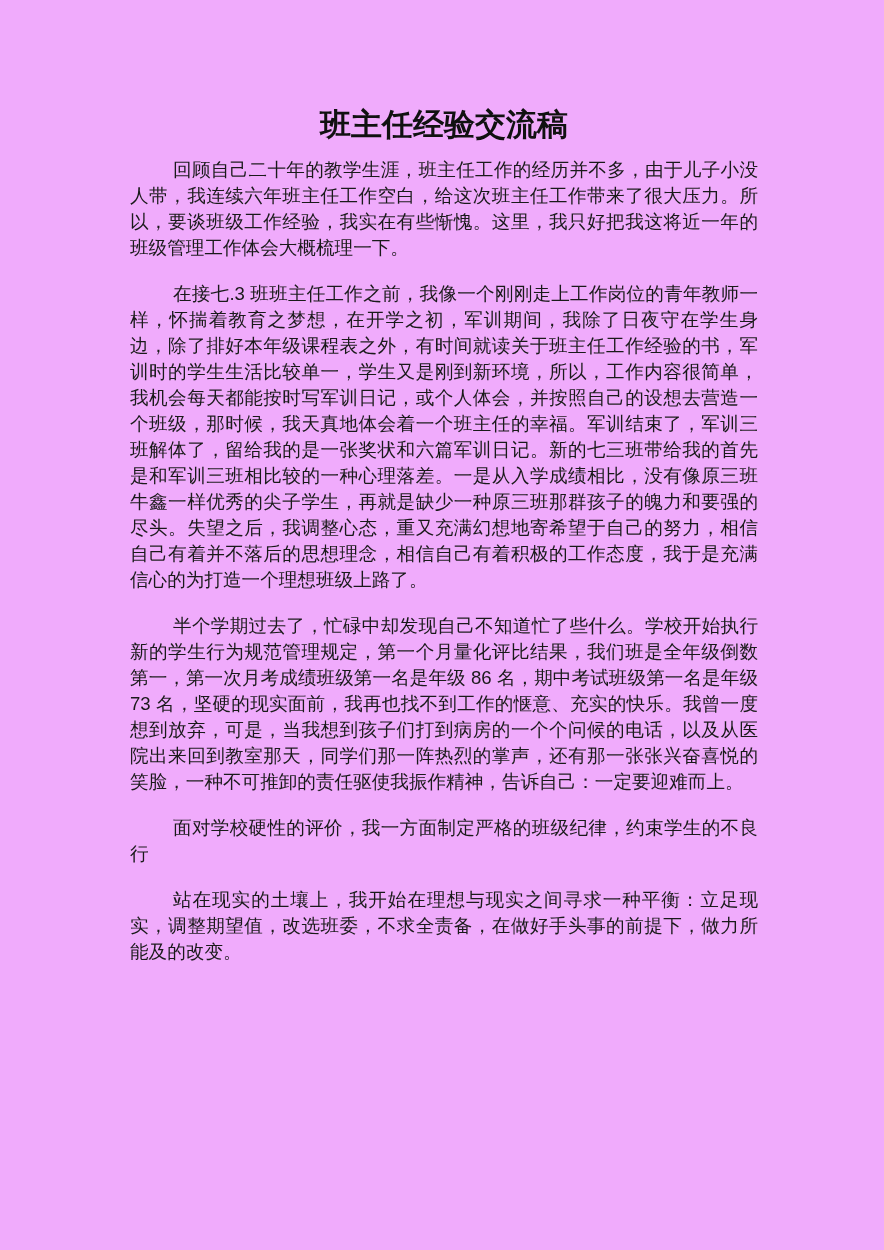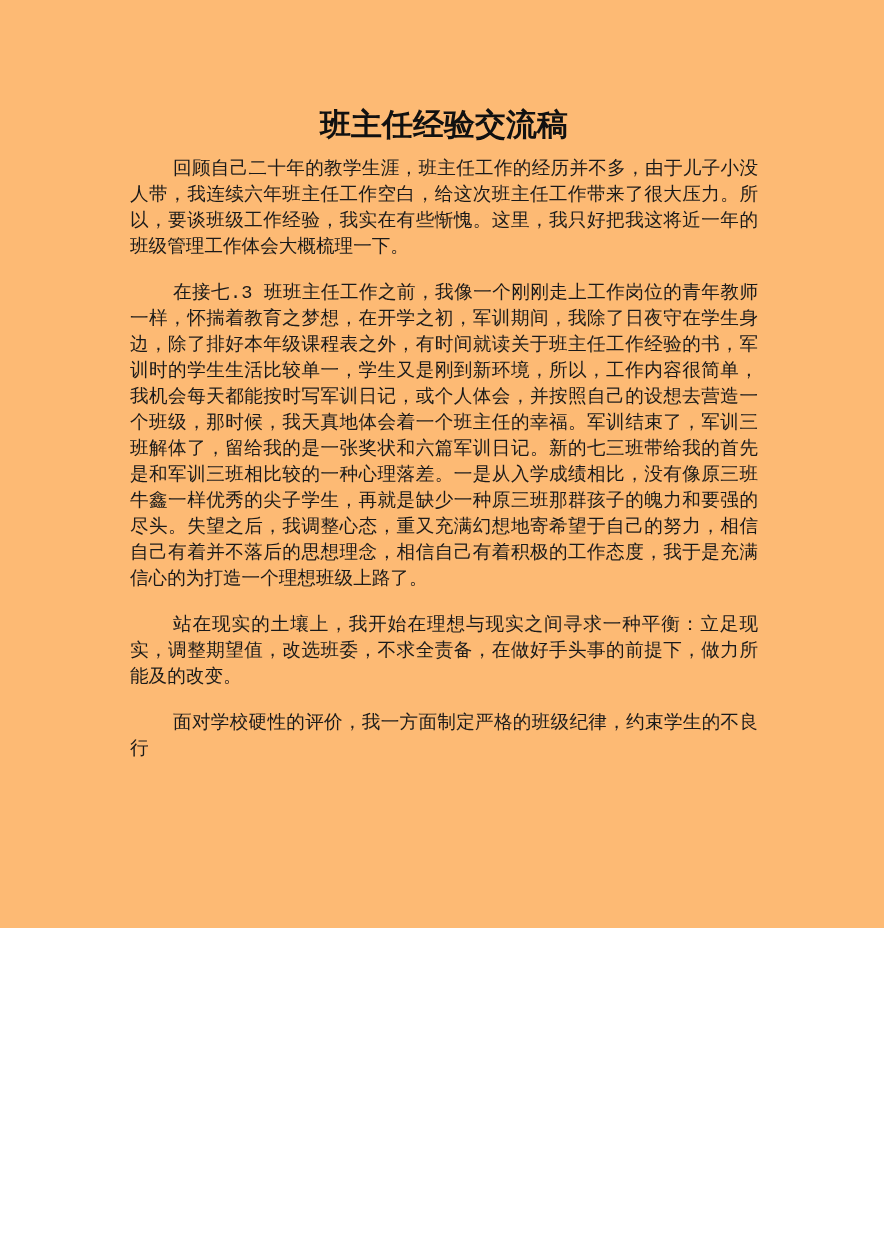--- a/index.html
+++ b/index.html
@@ -9,48 +9,48 @@
   }
   body {
     width: 884px;
     height: 1250px;
     font-family: "Liberation Sans", "DejaVu Sans", sans-serif;
     overflow: hidden;
   }
   .page {
     box-sizing: border-box;
     width: 884px;
-    height: 928px;
-    background: #fdba74;
+    height: 1250px;
+    background: #f0abfc;
     color: #1a1a1a;
     padding: 105px 126px 0 130px;
   }
   .doc-title {
     font-size: 31px;
     line-height: 40px;
     font-weight: bold;
     text-align: center;
     margin: 0 0 12px 0;
     color: #111111;
   }
   .doc-body p.para {
     font-size: 18.6px;
     line-height: 26px;
     margin: 0 0 20px 0;
     text-align: justify;
     text-indent: 43px;
     color: #1a1a1a;
     word-break: break-all;
-    font-family: Liberation Mono, monospace;
   }
 </style>
 </head>
 <body>
 
 <div class="page">
   <h1 class="doc-title">班主任经验交流稿</h1>
   <div class="doc-body">
       <p class="para">回顾自己二十年的教学生涯，班主任工作的经历并不多，由于儿子小没人带，我连续六年班主任工作空白，给这次班主任工作带来了很大压力。所以，要谈班级工作经验，我实在有些惭愧。这里，我只好把我这将近一年的班级管理工作体会大概梳理一下。</p>
       <p class="para">在接七.3 班班主任工作之前，我像一个刚刚走上工作岗位的青年教师一样，怀揣着教育之梦想，在开学之初，军训期间，我除了日夜守在学生身边，除了排好本年级课程表之外，有时间就读关于班主任工作经验的书，军训时的学生生活比较单一，学生又是刚到新环境，所以，工作内容很简单，我机会每天都能按时写军训日记，或个人体会，并按照自己的设想去营造一个班级，那时候，我天真地体会着一个班主任的幸福。军训结束了，军训三班解体了，留给我的是一张奖状和六篇军训日记。新的七三班带给我的首先是和军训三班相比较的一种心理落差。一是从入学成绩相比，没有像原三班牛鑫一样优秀的尖子学生，再就是缺少一种原三班那群孩子的魄力和要强的尽头。失望之后，我调整心态，重又充满幻想地寄希望于自己的努力，相信自己有着并不落后的思想理念，相信自己有着积极的工作态度，我于是充满信心的为打造一个理想班级上路了。</p>
+      <p class="para">半个学期过去了，忙碌中却发现自己不知道忙了些什么。学校开始执行新的学生行为规范管理规定，第一个月量化评比结果，我们班是全年级倒数第一，第一次月考成绩班级第一名是年级 86 名，期中考试班级第一名是年级 73 名，坚硬的现实面前，我再也找不到工作的惬意、充实的快乐。我曾一度想到放弃，可是，当我想到孩子们打到病房的一个个问候的电话，以及从医院出来回到教室那天，同学们那一阵热烈的掌声，还有那一张张兴奋喜悦的笑脸，一种不可推卸的责任驱使我振作精神，告诉自己：一定要迎难而上。</p>
+      <p class="para">面对学校硬性的评价，我一方面制定严格的班级纪律，约束学生的不良行</p>
       <p class="para">站在现实的土壤上，我开始在理想与现实之间寻求一种平衡：立足现实，调整期望值，改选班委，不求全责备，在做好手头事的前提下，做力所能及的改变。</p>
-      <p class="para">面对学校硬性的评价，我一方面制定严格的班级纪律，约束学生的不良行</p>
     </div>
 </div>
 
 </body></html>

